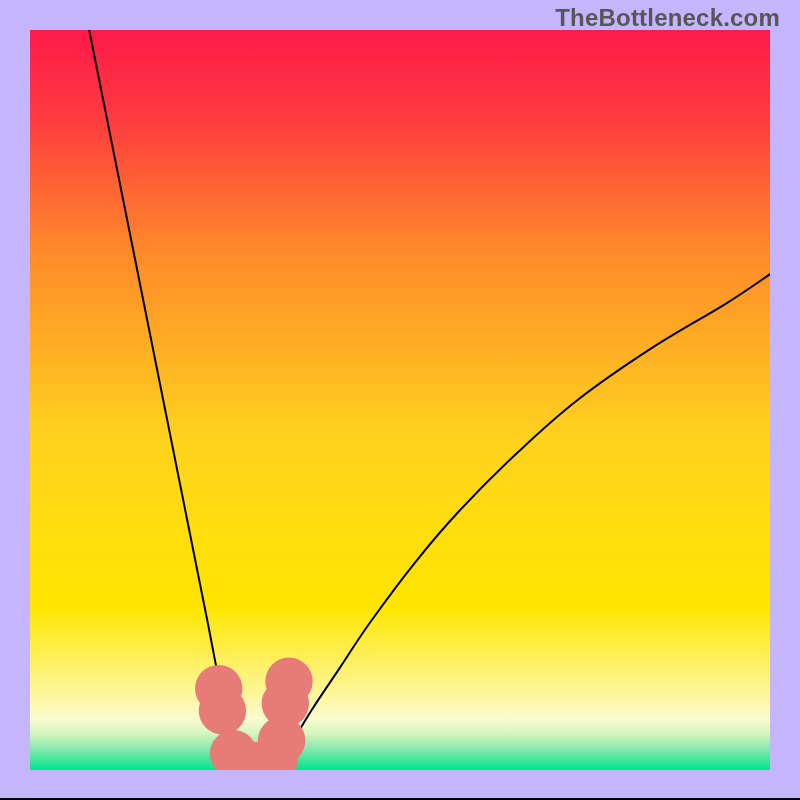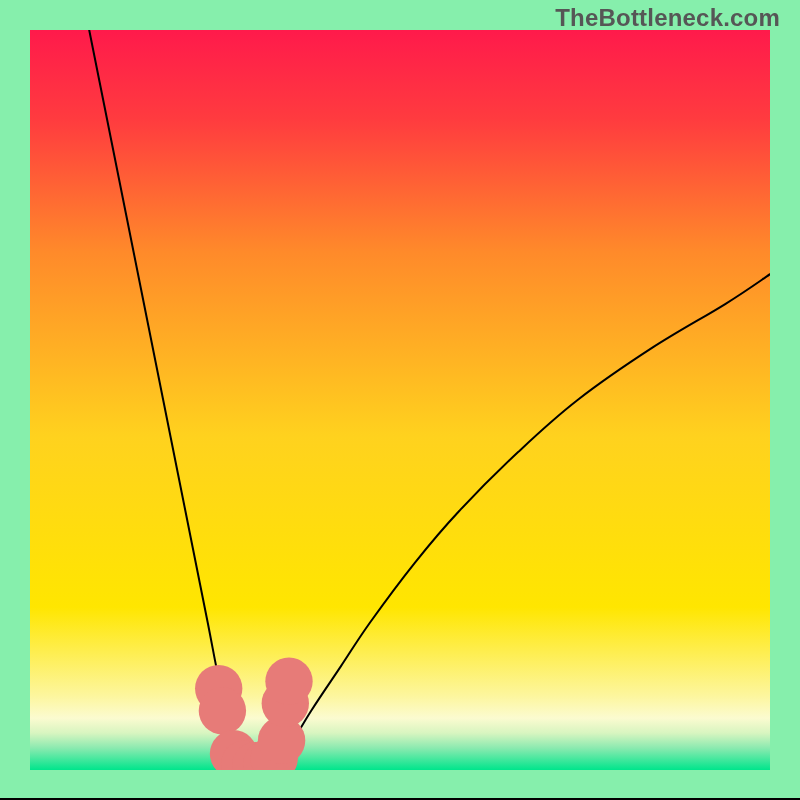--- a/index.html
+++ b/index.html
@@ -7,21 +7,21 @@
     padding: 0;
     width: 800px;
     height: 800px;
     background: #000;
     overflow: hidden;
   }
   .frame {
     position: absolute;
     left: 0; top: 0;
     width: 800px; height: 798px;
-    background: #86efac;
+    background: #c4b5fd;
   }
   .watermark {
     position: absolute;
     top: 4px;
     right: 20px;
     font-family: Arial, Helvetica, sans-serif;
     font-size: 24px;
     font-weight: 600;
     color: #565656;
     letter-spacing: 0.2px;

